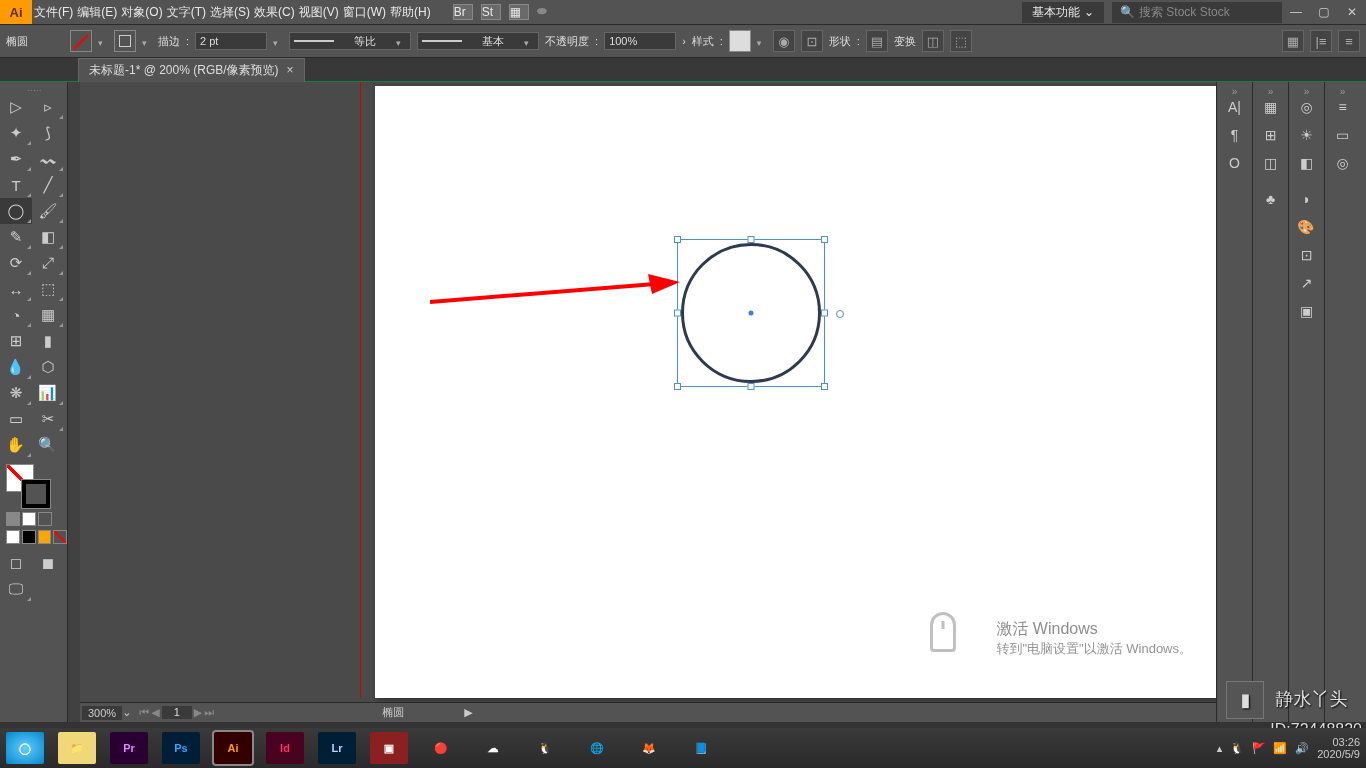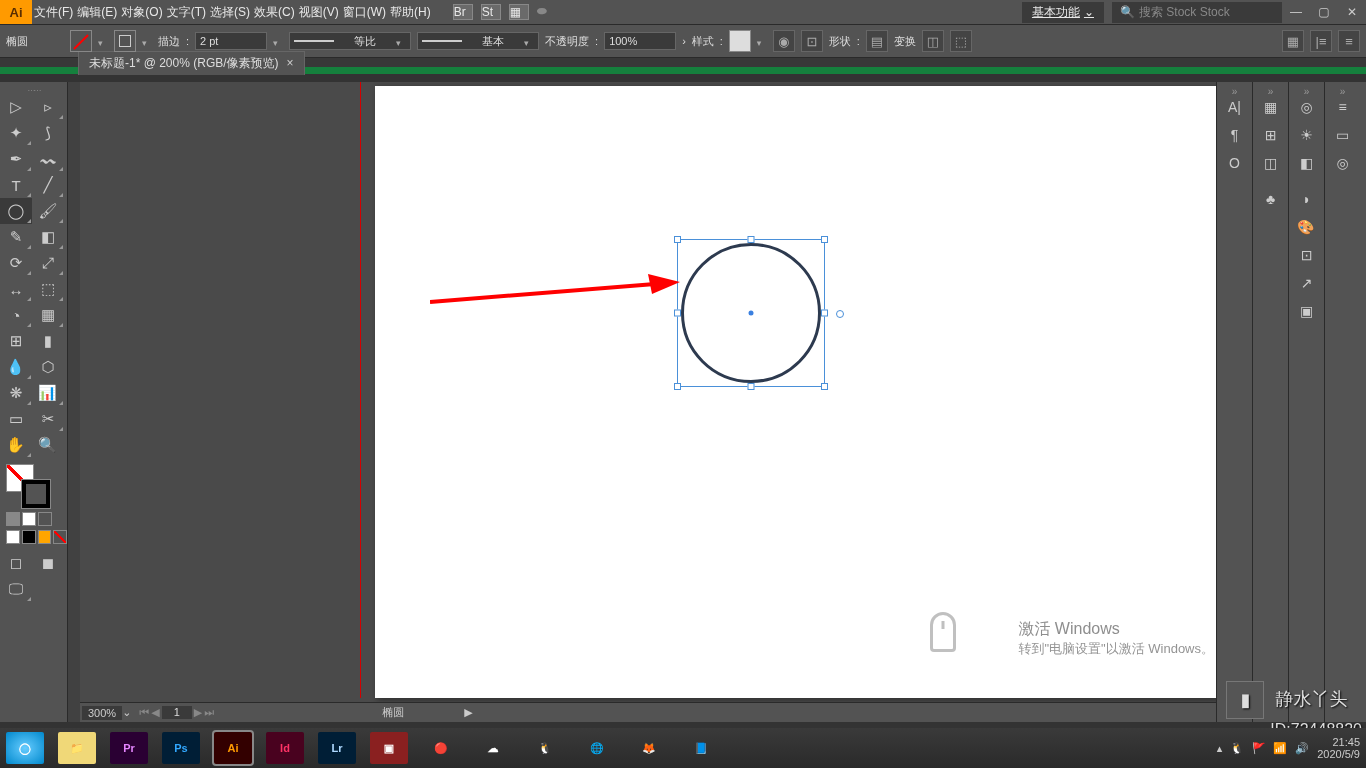--- a/index.html
+++ b/index.html
@@ -4,41 +4,41 @@
 <style>
 * { margin:0; padding:0; box-sizing:border-box; font-family:"Microsoft YaHei",sans-serif; user-select:none; }
 body { width:1366px; height:768px; background:#333; overflow:hidden; position:relative; }
 
 
 .menubar { height:24px; background:#535353; display:flex; align-items:center; color:#e8e8e8; font-size:12px; }
 .app-logo { width:32px; height:24px; background:#ff9a00; color:#5a2e00; font-weight:bold; font-size:13px; display:flex; align-items:center; justify-content:center; }
 .menu-item { padding:0 2px; cursor:pointer; }
 .menu-icon { width:20px; height:16px; margin:0 4px; background:#6a6a6a; border:1px solid #888; display:inline-block; }
 .menu-spacer { flex:1; }
-.workspace-switch { background:#3a3a3a; padding:2px 10px; margin-right:8px; display:flex; align-items:center; gap:4px;text-decoration:underline; }
+.workspace-switch { background:#3a3a3a; padding:2px 10px; margin-right:8px; display:flex; align-items:center; gap:4px; }
 .search-box { background:#3a3a3a; padding:2px 8px; width:170px; color:#888; display:flex; align-items:center; gap:4px; }
 .win-btn { width:24px; height:20px; display:flex; align-items:center; justify-content:center; color:#ccc; margin:0 2px; cursor:pointer; }
 
 
 .controlbar { height:34px; background:#535353; border-top:1px solid #2a2a2a; border-bottom:1px solid #2a2a2a; display:flex; align-items:center; color:#ddd; font-size:11px; padding:0 6px; gap:6px; }
 .ctrl-label { color:#ddd; }
 .ctrl-swatch { width:22px; height:22px; border:1px solid #888; position:relative; }
 .ctrl-swatch.nofill::after { content:""; position:absolute; left:0; right:0; top:50%; border-top:2px solid red; transform:rotate(-45deg); }
 .ctrl-swatch.stroke-box { background:#535353; }
 .ctrl-swatch.stroke-box::after{ content:""; position:absolute; inset:4px; border:1px solid #ccc;}
 .ctrl-input { background:#3a3a3a; border:1px solid #666; color:#ddd; padding:1px 4px; width:72px; height:18px; font-size:11px; }
 .ctrl-combo { background:#3a3a3a; border:1px solid #666; height:18px; display:flex; align-items:center; padding:0 4px; gap:20px; }
 .ctrl-line { width:40px; height:0; border-top:2px solid #ccc; }
 .ctrl-drop { width:10px; height:10px; display:inline-block; }
 .ctrl-drop::after { content:"▾"; color:#aaa; font-size:9px; }
 .ctrl-icon { width:22px; height:22px; border:1px solid #666; background:#444; display:flex; align-items:center; justify-content:center; color:#aaa; font-size:13px; }
 .ctrl-group-right { margin-left:auto; display:flex; gap:6px; }
 
 
-.tabbar { height:16px; background:#383838; display:flex; align-items:center; padding-left:78px; border-bottom:7px solid #15803d; }
+.tabbar { height:28px; background:#383838; display:flex; align-items:center; padding-left:78px; border-bottom:5px solid #15803d; }
 .doc-tab { background:#535353; color:#ddd; font-size:12px; padding:3px 10px; display:flex; align-items:center; gap:8px; border:1px solid #666; border-bottom:none; }
 .close-x { color:#ccc; cursor:pointer; }
 
 
 .main { position:absolute; top:82px; bottom:46px; left:0; right:0; display:flex; }
 .toolbox { width:68px; background:#535353; border-right:1px solid #2a2a2a; padding-top:4px; position:relative; }
 .toolbox .handle { height:8px; background:#535353; display:flex; justify-content:center; }
 .toolbox .handle::after{content:"⋯⋯"; color:#888; font-size:8px; letter-spacing:-2px;}
 .tool-row { display:flex; }
 .tool-cell { width:32px; height:26px; display:flex; align-items:center; justify-content:center; color:#ccc; font-size:15px; cursor:pointer; position:relative; }
@@ -72,21 +72,21 @@
 .panel-btn { width:26px; height:26px; display:flex; align-items:center; justify-content:center; color:#ccc; font-size:14px; background:#535353; cursor:pointer; }
 .panel-sep { height:6px; }
 
 
 .cvs-status{position:absolute;left:0;right:0;bottom:0;height:20px;background:#535353;display:flex;align-items:center;font-size:11px;color:#ccc;border-top:1px solid #2a2a2a;}
 .cvs-status .z{background:#3a3a3a;padding:1px 6px;margin-left:2px;}
 .cvs-status .nav{display:flex;gap:2px;margin:0 8px;} .nav span{color:#888;}
 .cvs-status .sname{margin-left:160px;}
 
 
-.wmk{position:absolute;right:2px;bottom:64px;color:rgba(120,120,120,.8);font-size:13px;}
+.wmk{position:absolute;right:24px;bottom:64px;color:rgba(120,120,120,.8);font-size:13px;}
 .wmk .t{font-size:16px;color:rgba(130,130,130,.9);}
 .wmk-icon{position:absolute;right:260px;bottom:70px;width:26px;height:40px;border:3px solid rgba(150,150,150,.6);border-radius:13px 13px 4px 4px;}
 .wmk-icon::after{content:"";position:absolute;left:50%;top:6px;width:3px;height:8px;background:rgba(150,150,150,.6);transform:translateX(-50%);}
 
 .signature{position:absolute;right:4px;bottom:28px;color:#ddd;font-size:18px;text-shadow:1px 1px 2px #000;}
 .signature .lg{width:38px;height:38px;background:#555;display:inline-flex;align-items:center;justify-content:center;vertical-align:middle;margin-right:6px;font-size:18px;border:1px solid #777;}
 
 
 .taskbar{position:absolute;left:0;right:0;bottom:0;height:40px;background:linear-gradient(#3a3a3a,#2a2a2a);display:flex;align-items:center;padding:0 6px;gap:14px;}
 .tb-app{width:38px;height:32px;display:flex;align-items:center;justify-content:center;border-radius:2px;color:#fff;font-size:11px;font-weight:bold;cursor:pointer;}
@@ -359,17 +359,17 @@
   <div class="tb-app">🌐</div>
   <div class="tb-app">🦊</div>
   <div class="tb-app">📘</div>
   <div class="tb-tray">
     <span>▴</span>
     <span>🐧</span>
     <span>🚩</span>
     <span>📶</span>
     <span>🔊</span>
     <div class="tb-date">
-        <div>21:45</div>
+        <div>03:26</div>
         <div>2020/5/9</div>
       </div>
   </div>
 </div>
 
 </body></html>

